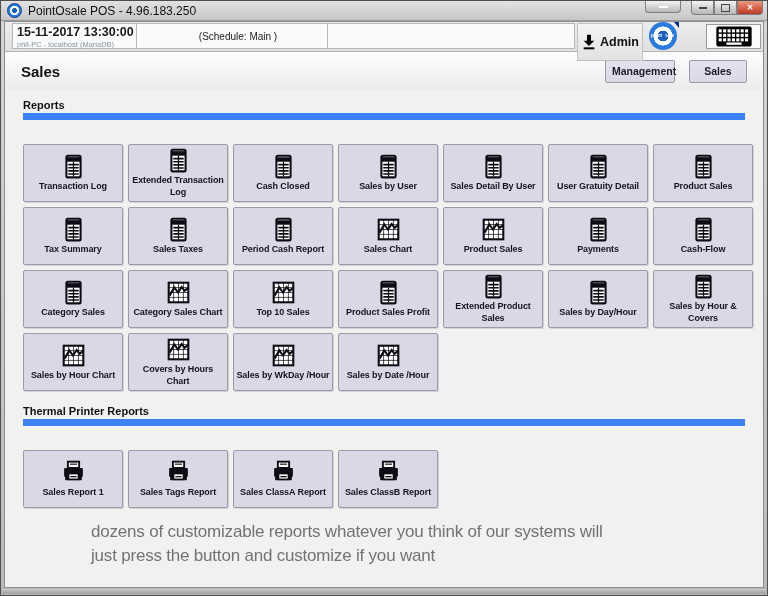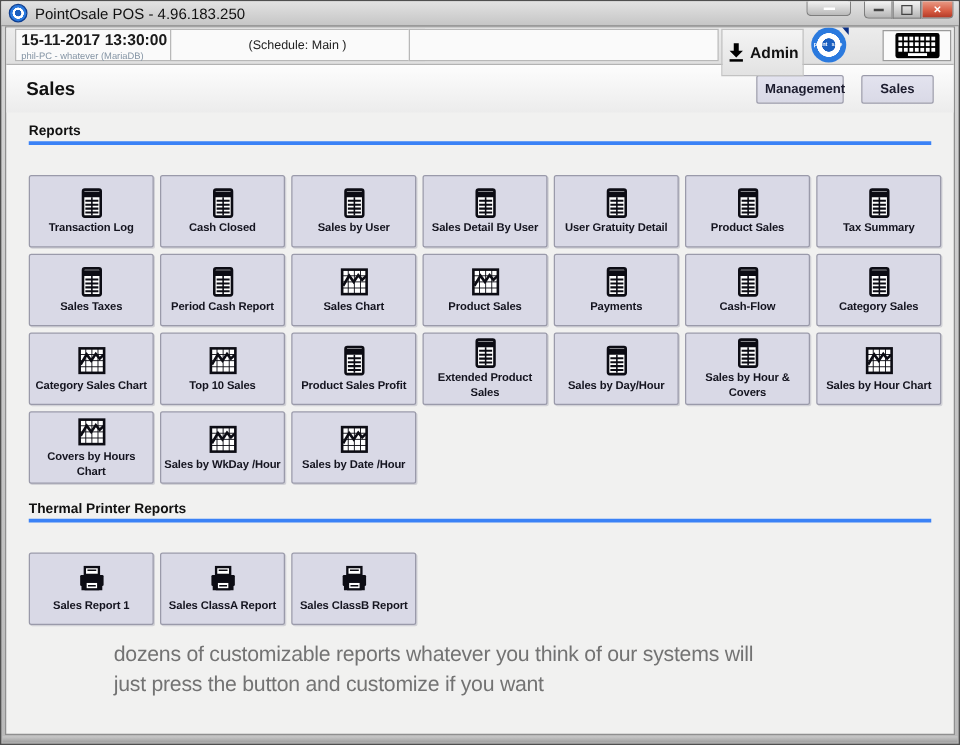--- a/index.html
+++ b/index.html
@@ -39,21 +39,21 @@
   .logo-word.right{right:3px;}
   .kb-btn{position:absolute;left:701px;top:2px;width:55px;height:25px;background:#fbfbfb;border:1px solid #9a9a9a;display:flex;align-items:center;justify-content:center;padding:0;cursor:pointer;}
   
   .page-head{height:38px;background:linear-gradient(#fdfdfd,#ececec);display:flex;align-items:center;padding:0 16px;box-sizing:border-box;}
   .page-title{font-size:15px;font-weight:bold;color:#111;margin:0;}
   .spacer{flex:1;}
   .nav-btn{width:70px;height:23px;margin-left:14px;background:linear-gradient(#e3e3ef,var(--button-bg,#d9d9e6));border:1px solid var(--button-border,#9a9aaa);font-family:inherit;font-size:10.5px;font-weight:bold;color:#1c1c2e;cursor:pointer;border-radius:2px;}
   .nav-btn.small{width:58px;}
   
   .body{padding:5px 18px 0 18px;}
-  .section-label{font-size:11px;font-weight:bold;color:#111;padding-bottom:2px;border-bottom:3px solid #3b82f6;margin-top:4px;}
+  .section-label{font-size:11px;font-weight:bold;color:#111;padding-bottom:2px;border-bottom:7px solid #3b82f6;margin-top:4px;}
   .section-label.thermal{margin-top:14px;}
   .grid{display:flex;flex-wrap:wrap;gap:5px;margin-top:24px;width:736px;}
   .rbtn{width:100px;height:58px;box-sizing:border-box;background:var(--button-bg,#d9d9e6);border:1px solid var(--button-border,#9a9aaa);border-radius:2px;display:flex;flex-direction:column;align-items:center;justify-content:center;gap:2px;padding:2px;cursor:pointer;box-shadow:1px 1px 0 rgba(120,120,140,.25);}
   .btn-icon{width:25px;height:25px;flex:0 0 auto;}
   .btn-label{font-size:9px;font-weight:bold;color:#14141f;text-align:center;line-height:1.25;letter-spacing:-0.1px;}
   
   .note{margin:12px 0 0 42px;}
   .note div{font-size:17px;font-weight:normal;color:#737373;line-height:24px;letter-spacing:-0.2px;margin-left:26px;}
   .hidden-defs{position:absolute;width:0;height:0;overflow:hidden;}
 </style>
@@ -102,21 +102,21 @@
           <div class="win-btn close">✕</div>
         </div>
       </div>
     </div>
 
     <div class="client">
 
       <div class="topbar">
         <div class="cell cell-datetime">
           <div class="dt-main">15-11-2017 13:30:00</div>
-          <div class="dt-host">phil-PC - whatever (MariaDB)</div>
+          <div class="dt-host">phil-PC - localhost (MariaDB)</div>
         </div>
         <div class="cell cell-schedule">(Schedule: Main )</div>
         <div class="cell cell-empty"></div>
         <button class="admin-btn">
           <svg class="admin-arrow" viewBox="0 0 24 24">
             <polygon points="9,1 15,1 15,10 20,10 12,18 4,10 9,10" fill="#000"></polygon>
             <rect x="4" y="20" width="16" height="3" fill="#000"></rect>
           </svg>
           <span>Admin</span>
         </button>
@@ -169,20 +169,26 @@
             <div class="rbtn">
               <svg class="btn-icon" viewBox="0 0 24 24">
                 <use href="#icon-table" xlink:href="#icon-table"></use>
               </svg>
               <span class="btn-label">Transaction Log</span>
             </div>
             <div class="rbtn">
               <svg class="btn-icon" viewBox="0 0 24 24">
                 <use href="#icon-table" xlink:href="#icon-table"></use>
               </svg>
+              <span class="btn-label">Extended Transaction Log</span>
+            </div>
+            <div class="rbtn">
+              <svg class="btn-icon" viewBox="0 0 24 24">
+                <use href="#icon-table" xlink:href="#icon-table"></use>
+              </svg>
               <span class="btn-label">Cash Closed</span>
             </div>
             <div class="rbtn">
               <svg class="btn-icon" viewBox="0 0 24 24">
                 <use href="#icon-table" xlink:href="#icon-table"></use>
               </svg>
               <span class="btn-label">Sales by User</span>
             </div>
             <div class="rbtn">
               <svg class="btn-icon" viewBox="0 0 24 24">
@@ -312,20 +318,26 @@
             </div>
           </div>
 
         <div class="section-label thermal">Thermal Printer Reports</div>
         <div class="grid" id="thermal-grid">
             <div class="rbtn">
               <svg class="btn-icon" viewBox="0 0 24 24">
                 <use href="#icon-printer" xlink:href="#icon-printer"></use>
               </svg>
               <span class="btn-label">Sales Report 1</span>
+            </div>
+            <div class="rbtn">
+              <svg class="btn-icon" viewBox="0 0 24 24">
+                <use href="#icon-printer" xlink:href="#icon-printer"></use>
+              </svg>
+              <span class="btn-label">Sales Tags Report</span>
             </div>
             <div class="rbtn">
               <svg class="btn-icon" viewBox="0 0 24 24">
                 <use href="#icon-printer" xlink:href="#icon-printer"></use>
               </svg>
               <span class="btn-label">Sales ClassA Report</span>
             </div>
             <div class="rbtn">
               <svg class="btn-icon" viewBox="0 0 24 24">
                 <use href="#icon-printer" xlink:href="#icon-printer"></use>

